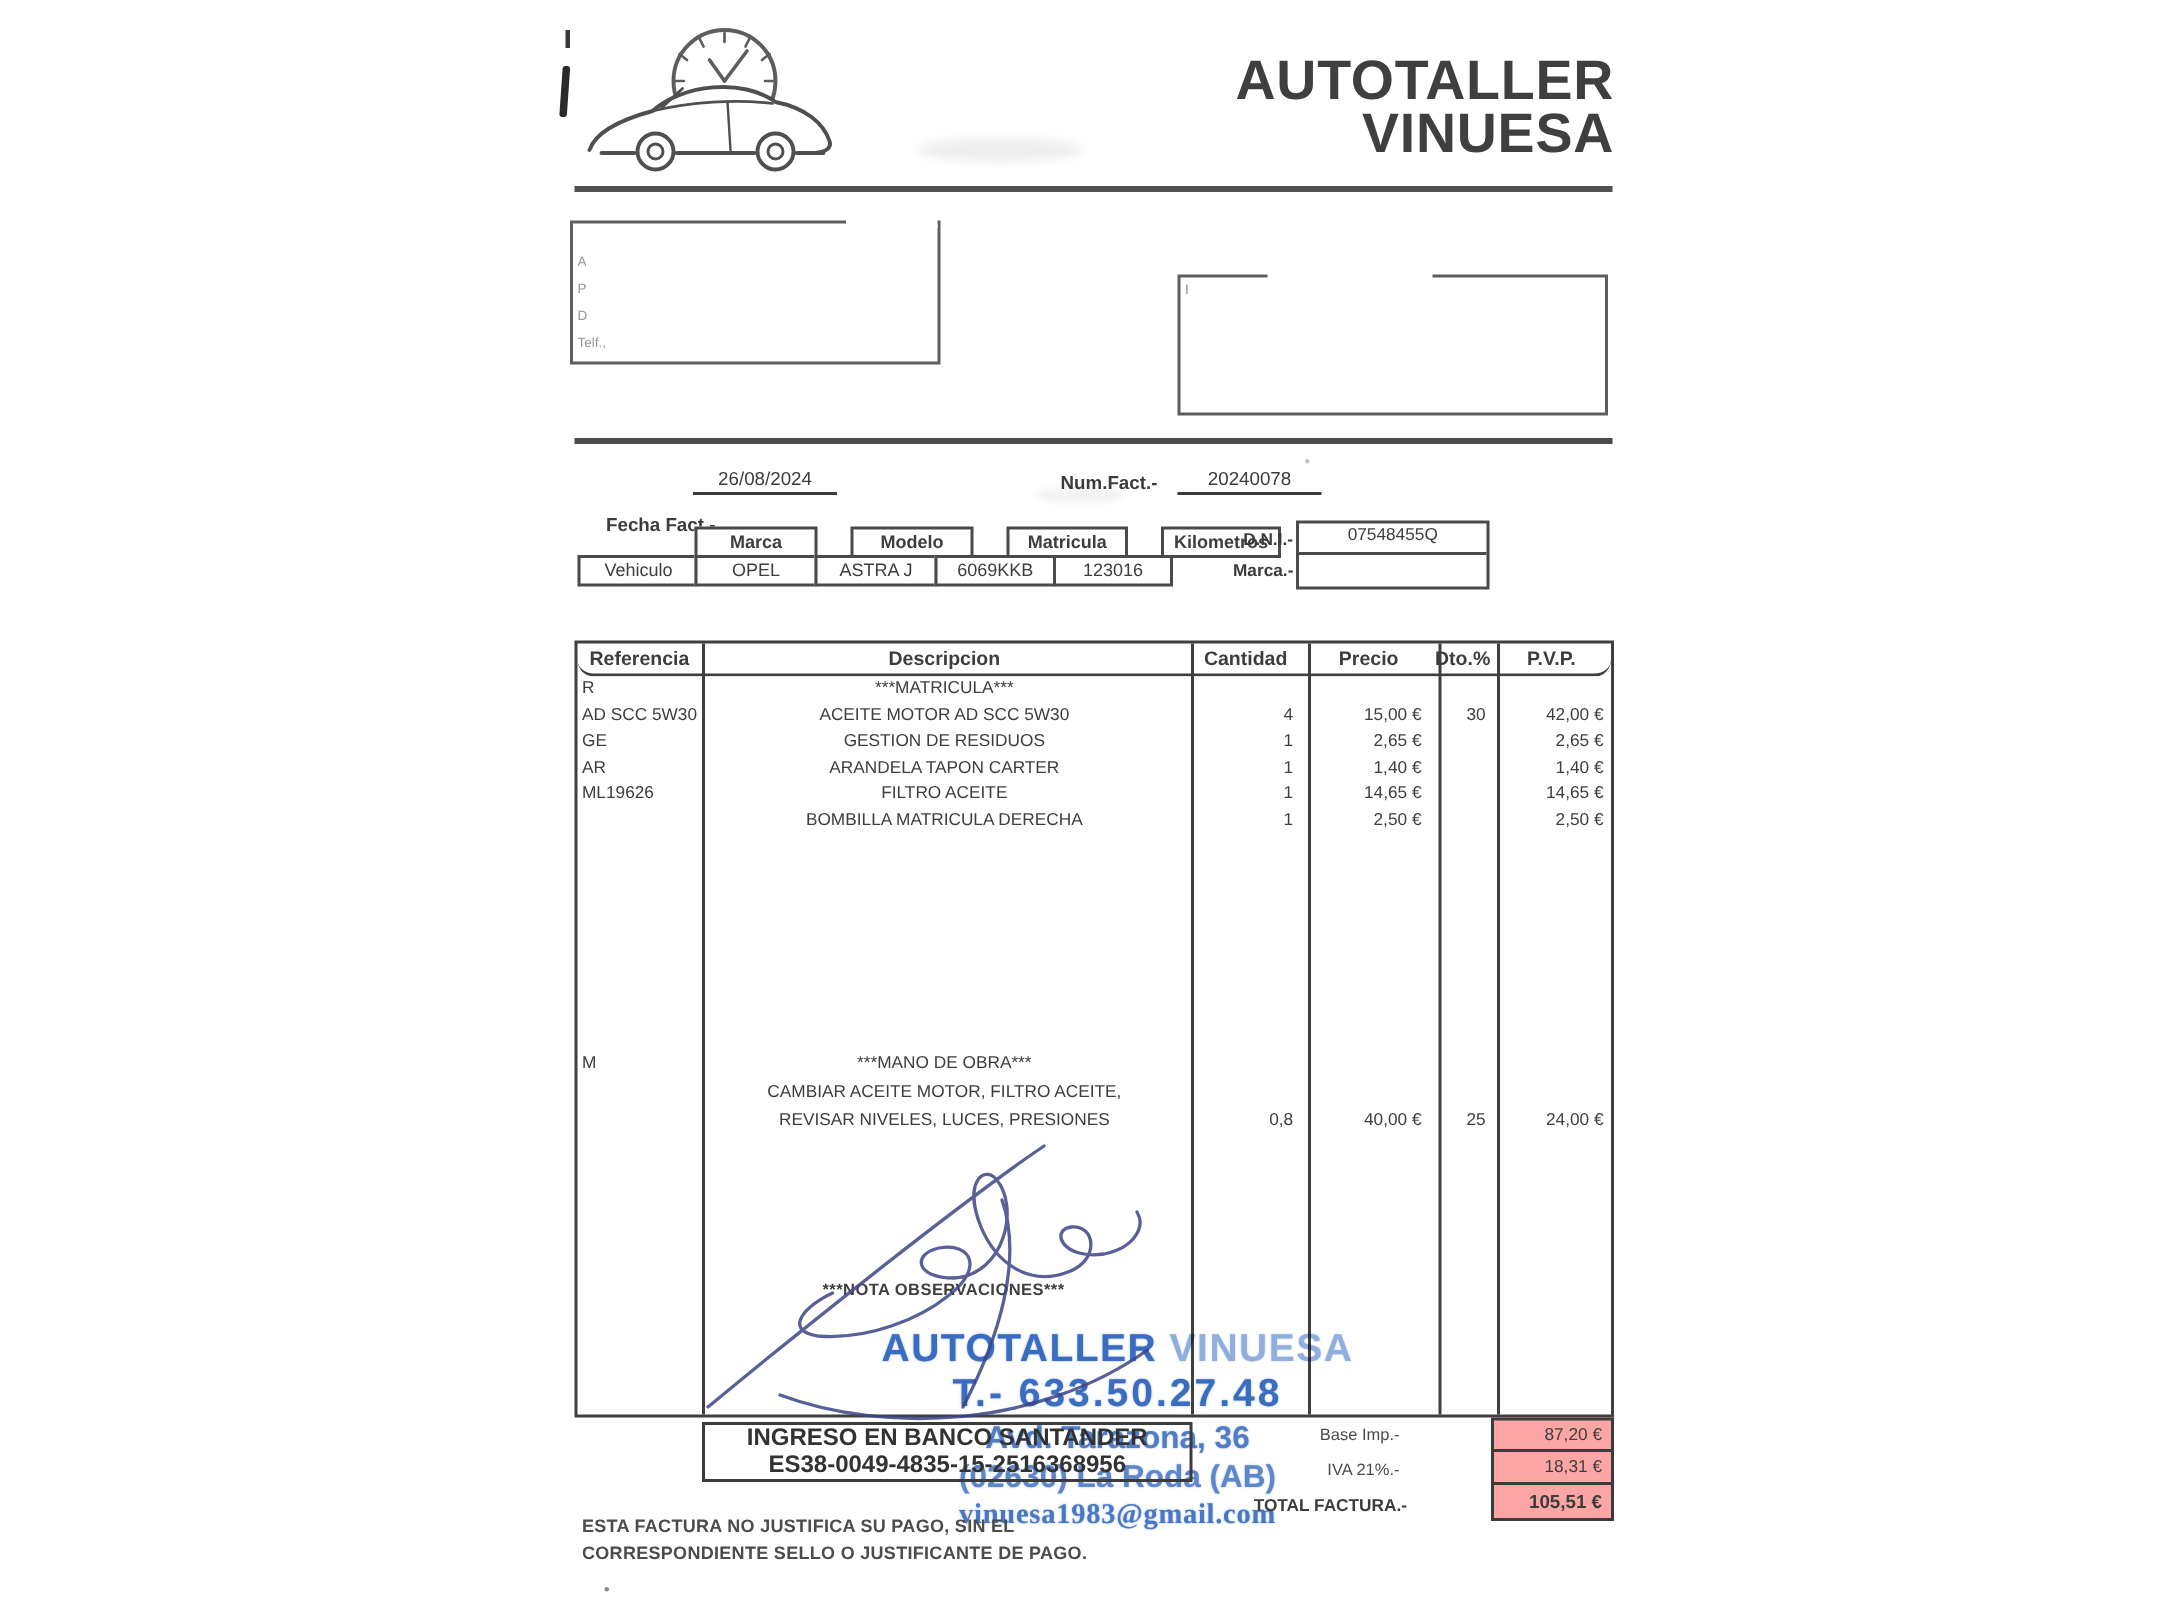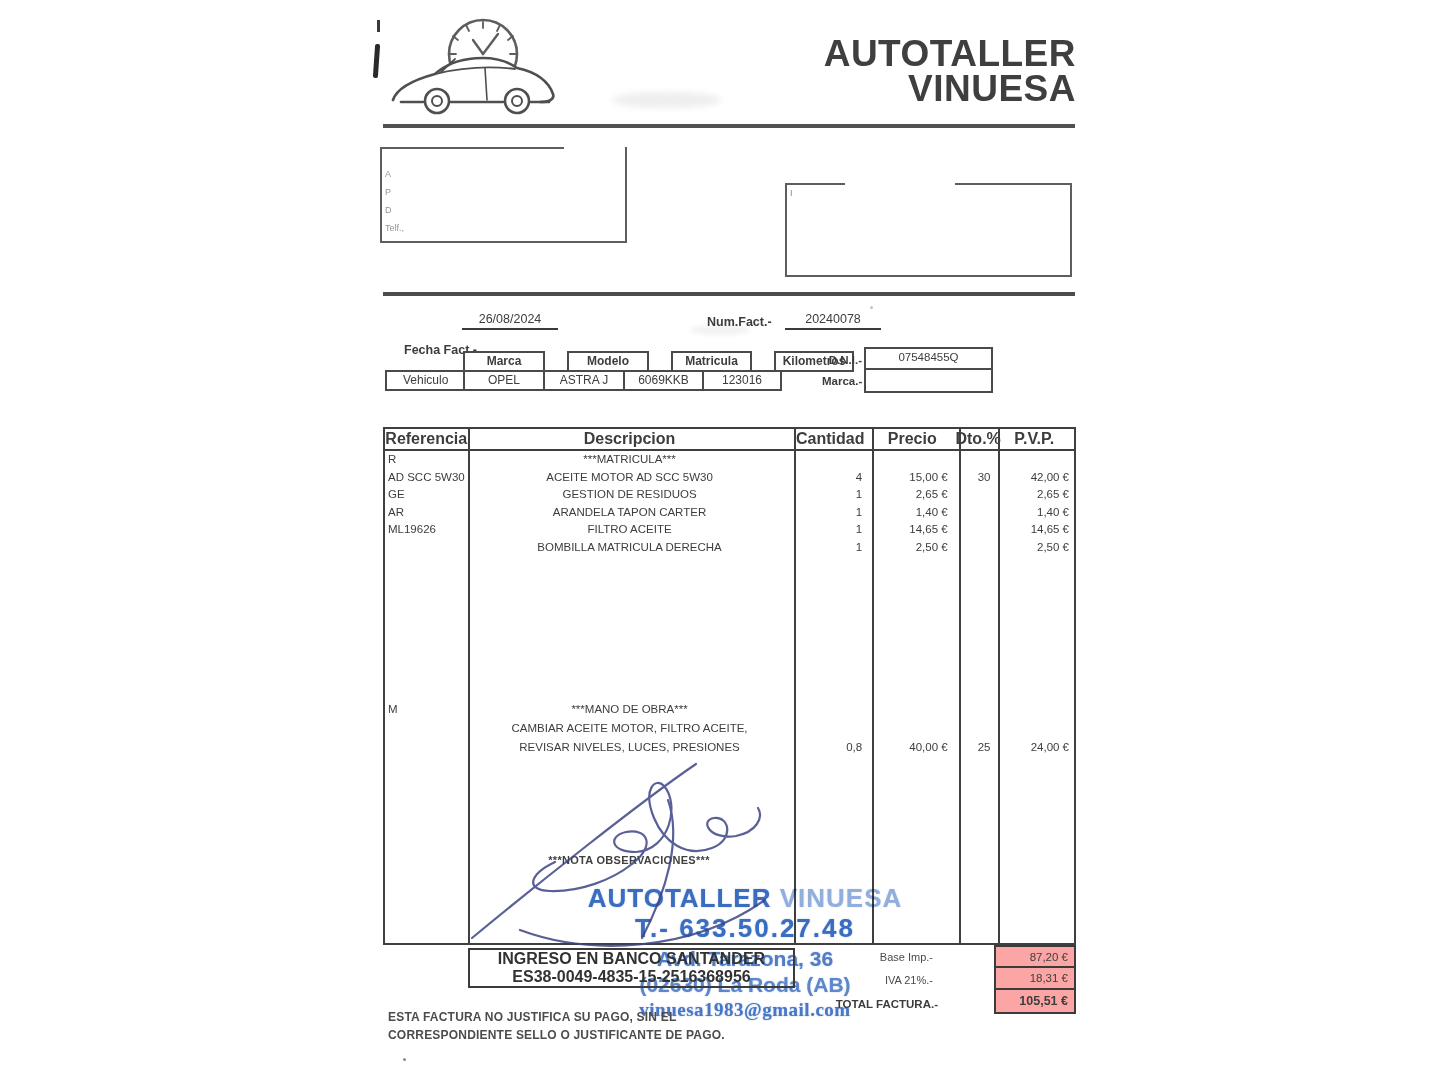--- a/index.html
+++ b/index.html
@@ -37,21 +37,21 @@
   .vhead .vcell{font-weight:bold;}
   .w82{width:82px;}.w81{width:81px;}.w80{width:80px;}
   .vlabel{width:80px;font-weight:normal;text-align:left;padding-left:16px;}
   .dni-lbl{font-size:11.5px;font-weight:bold;color:#3c3c3c;text-align:right;}
   .dnibox{left:864px;top:347px;width:125px;height:42px;border:2px solid #4a4a4a;}
   .dnibox .split{position:absolute;left:0;right:0;top:19px;height:2px;background:#4a4a4a;}
   .dnibox .val{position:absolute;left:0;right:0;top:2px;text-align:center;font-size:11.5px;}
 
   
   .itable{left:383px;top:427px;width:693px;height:518px;border:2px solid #3f3f3f;box-sizing:border-box;}
-  .ithead{display:flex;height:20px;border-bottom:2px solid #3f3f3f;font-weight:bold;font-size:16px;line-height:19px;}
+  .ithead{display:flex;height:20px;border-bottom:2px solid #3f3f3f;font-weight:bold;font-size:13px;line-height:19px;border-radius:11px;}
   .ithead span{display:block;text-align:center;}
   .c-ref{width:83px;}.c-desc{width:326px;}.c-cant{width:78px;}.c-precio{width:87px;}.c-dto{width:39px;}.c-pvp{width:80px;}
   .vdiv{position:absolute;top:0;bottom:0;width:2px;background:#3f3f3f;}
   .itrow{display:flex;height:17.6px;line-height:17.6px;font-size:11.5px;color:#3d3d3d;}
   .itrow .c-ref{text-align:left;padding-left:3px;box-sizing:border-box;}
   .itrow .c-desc{text-align:center;}
   .itrow .c-cant{text-align:right;padding-right:7px;box-sizing:border-box;}
   .itrow .c-precio{text-align:right;padding-right:8px;box-sizing:border-box;}
   .itrow .c-dto{text-align:right;padding-right:4px;box-sizing:border-box;}
   .itrow .c-pvp{text-align:right;padding-right:5px;box-sizing:border-box;}

